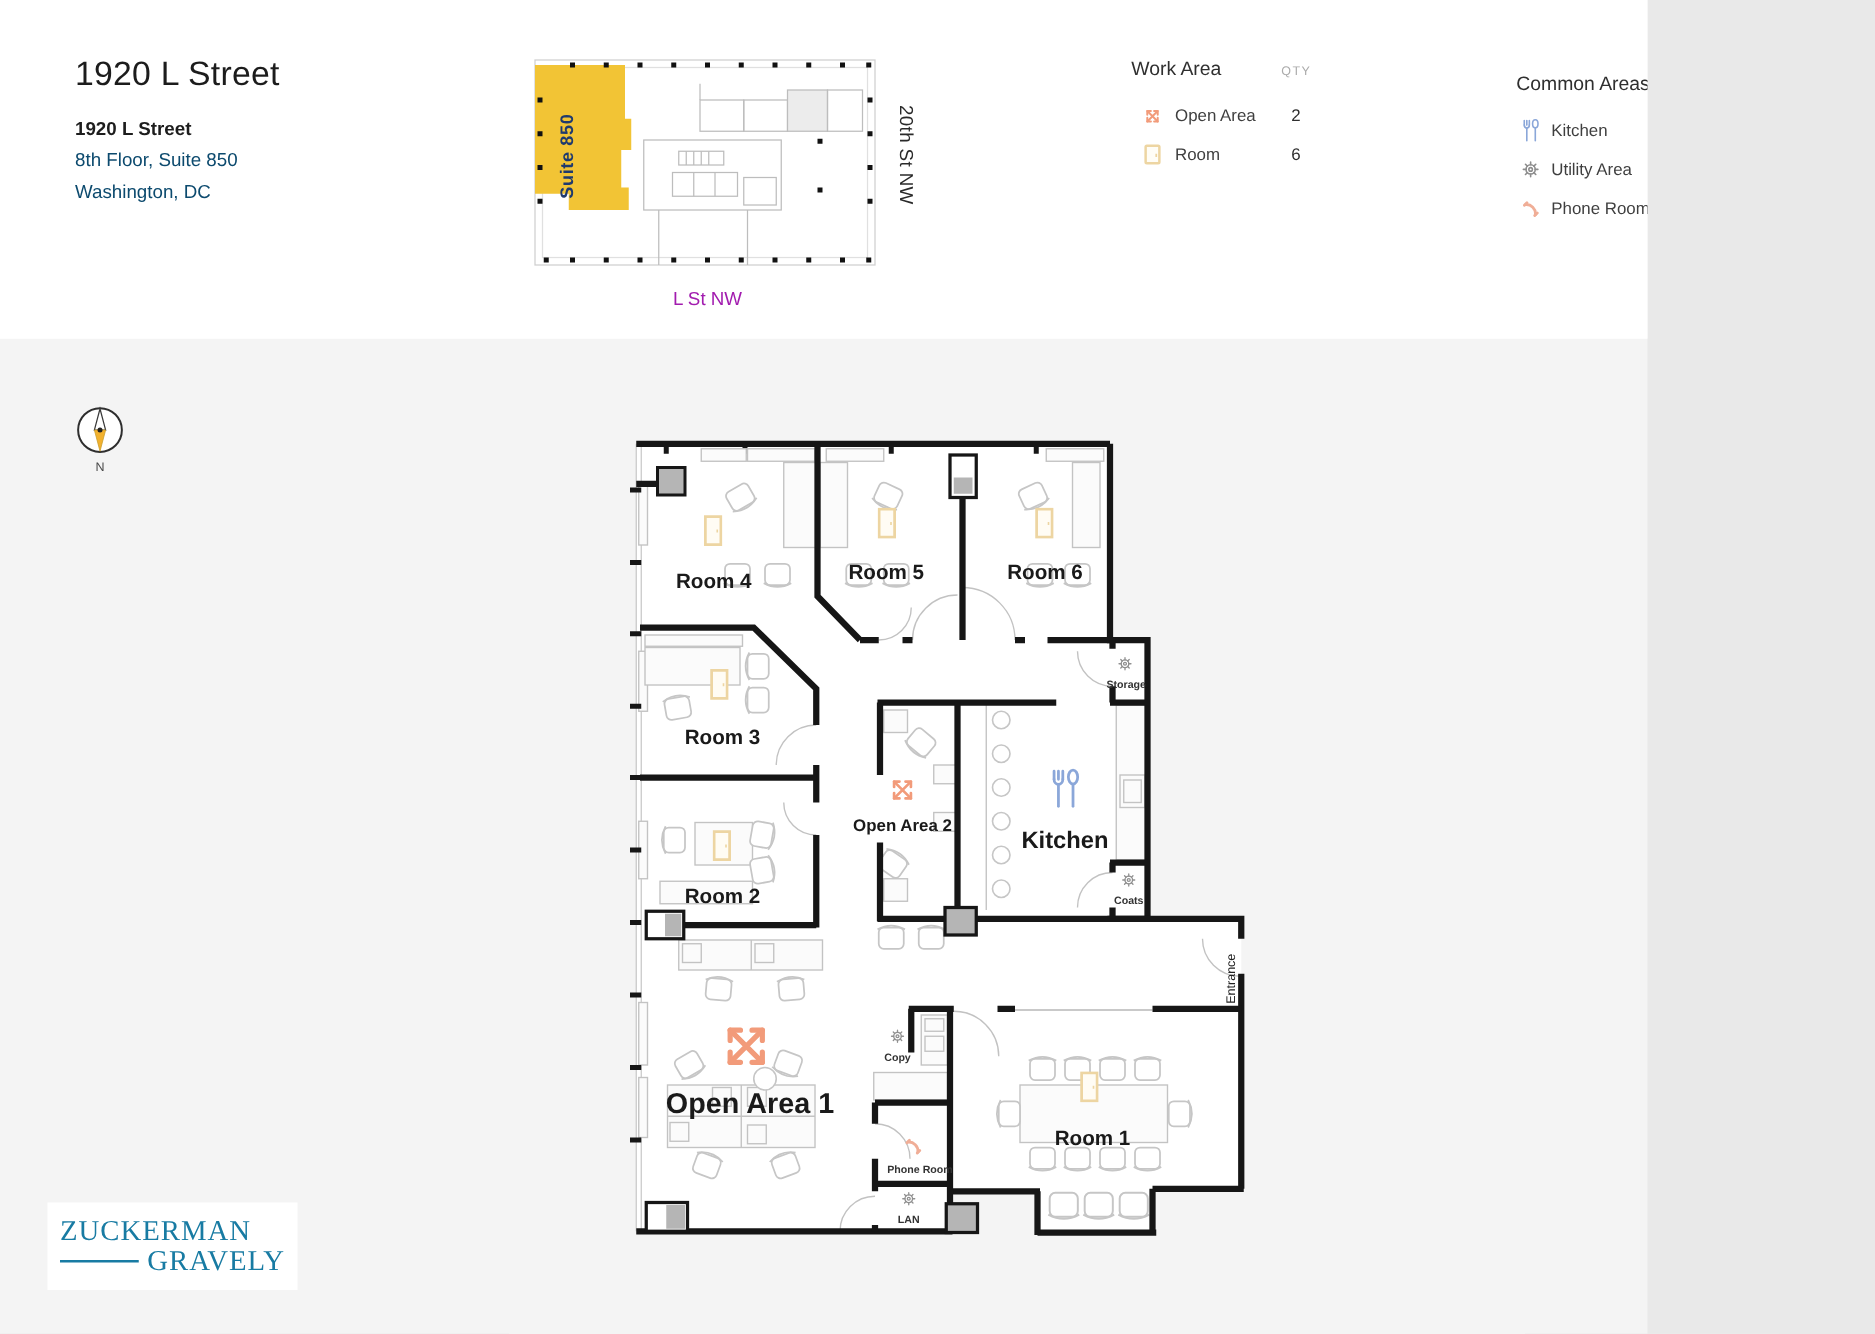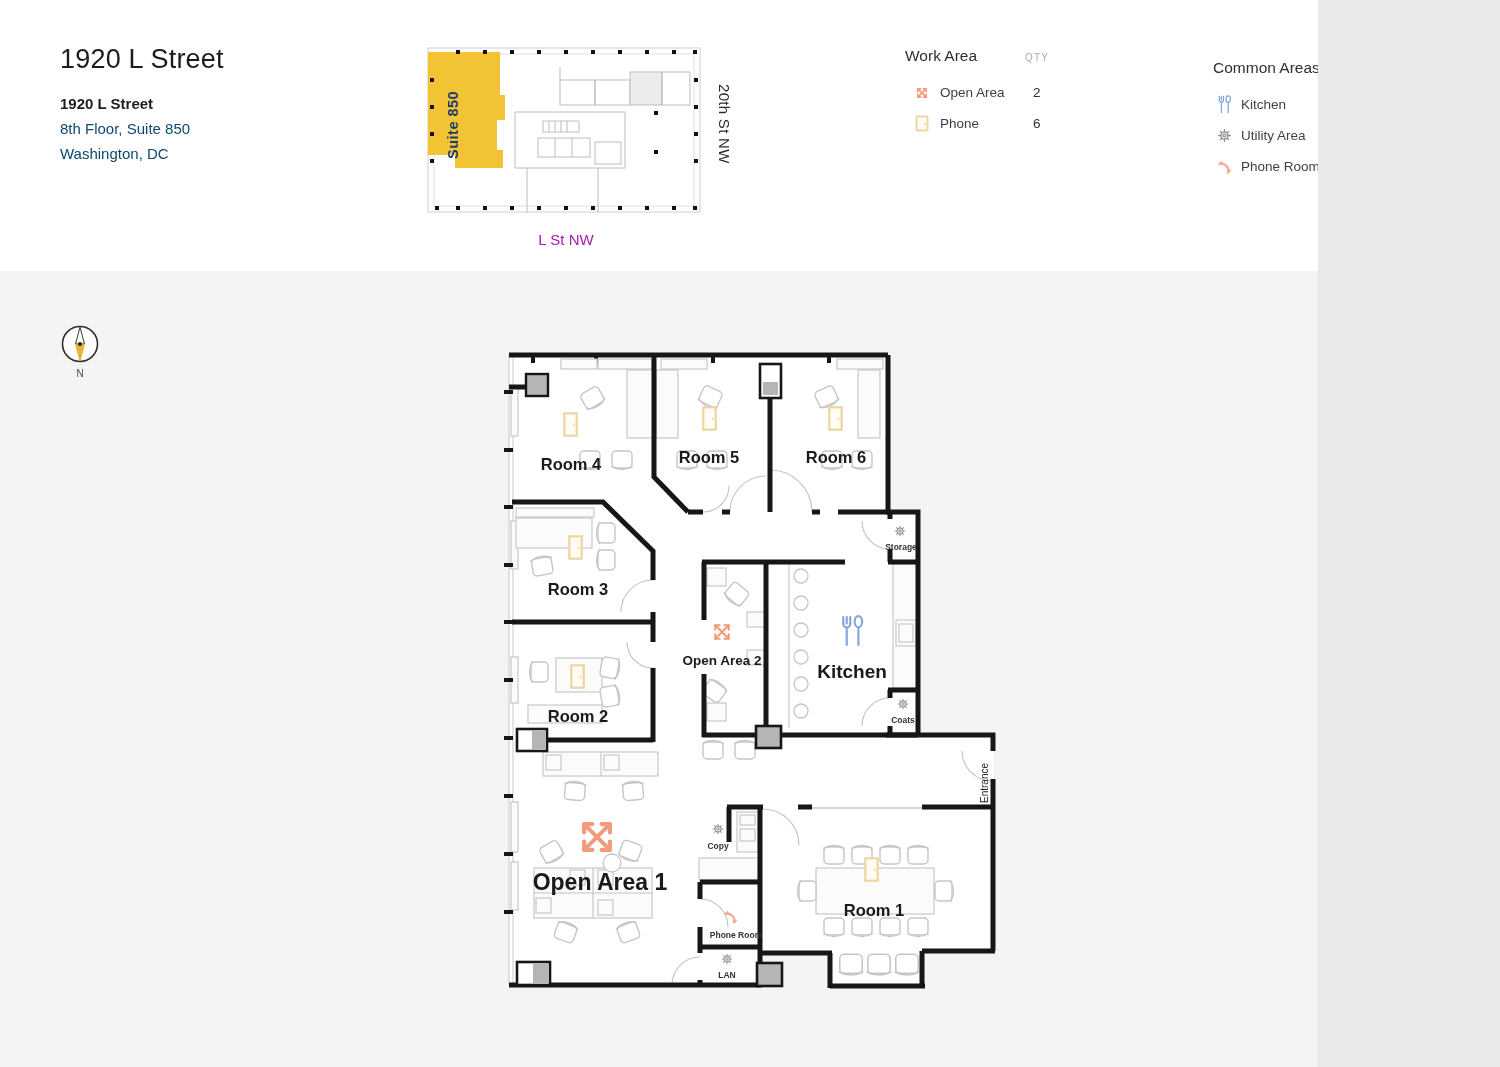--- a/index.html
+++ b/index.html
@@ -160,21 +160,21 @@
       <span class="lg-lab">Open Area</span>
       <span class="lg-val">2</span>
     </div>
     <div class="lg-row">
       <span class="lg-ic">
           <svg width="14" height="17" viewBox="0 0 14 17">
             <rect x="1.5" y="1.5" width="11" height="14" rx="1" fill="#fffdf6" stroke="#EDD5A2" stroke-width="2"></rect>
             <line x1="10" y1="8" x2="10" y2="10.5" stroke="#EDD5A2" stroke-width="1.4"></line>
           </svg>
         </span>
-      <span class="lg-lab">Phone</span>
+      <span class="lg-lab">Room</span>
       <span class="lg-val">6</span>
     </div>
   </div>
 
   <div class="legend lg-common" style="left:1213px;margin-top:12px;">
     <div class="lg-head">
       <span class="lg-title">Common Areas</span>
       <span class="lg-qty-h">QTY</span>
     </div>
     <div class="lg-row">
@@ -482,20 +482,27 @@
       <text class="t-small" x="901" y="548">Storage</text>
       <text class="t-small" x="903" y="721">Coats</text>
       <text class="t-small" x="718" y="847">Copy</text>
       <text class="t-small" x="736" y="936">Phone Room</text>
       <text class="t-small" x="727" y="976">LAN</text>
       <text class="t-ent" transform="translate(988,801) rotate(-90)">Entrance</text>
     </g>
   </svg>
   </div>
 
+  <div class="zg">
+    <div class="zg-l1">ZUCKERMAN</div>
+    <div class="zg-l2">
+      <div class="zg-rule"></div>
+      <span>GRAVELY</span>
+    </div>
+  </div>
 
   <div class="vts">
     <svg width="50" height="44" viewBox="0 0 50 44">
       <polygon points="14,11 25,4 36,11 25,18" fill="#161616"></polygon>
       <polygon points="1,15 25,29 49,15 49,24 25,38 1,24" fill="#161616"></polygon>
     </svg>
     <div class="vts-word">VTS</div>
   </div>
 </div>
 

